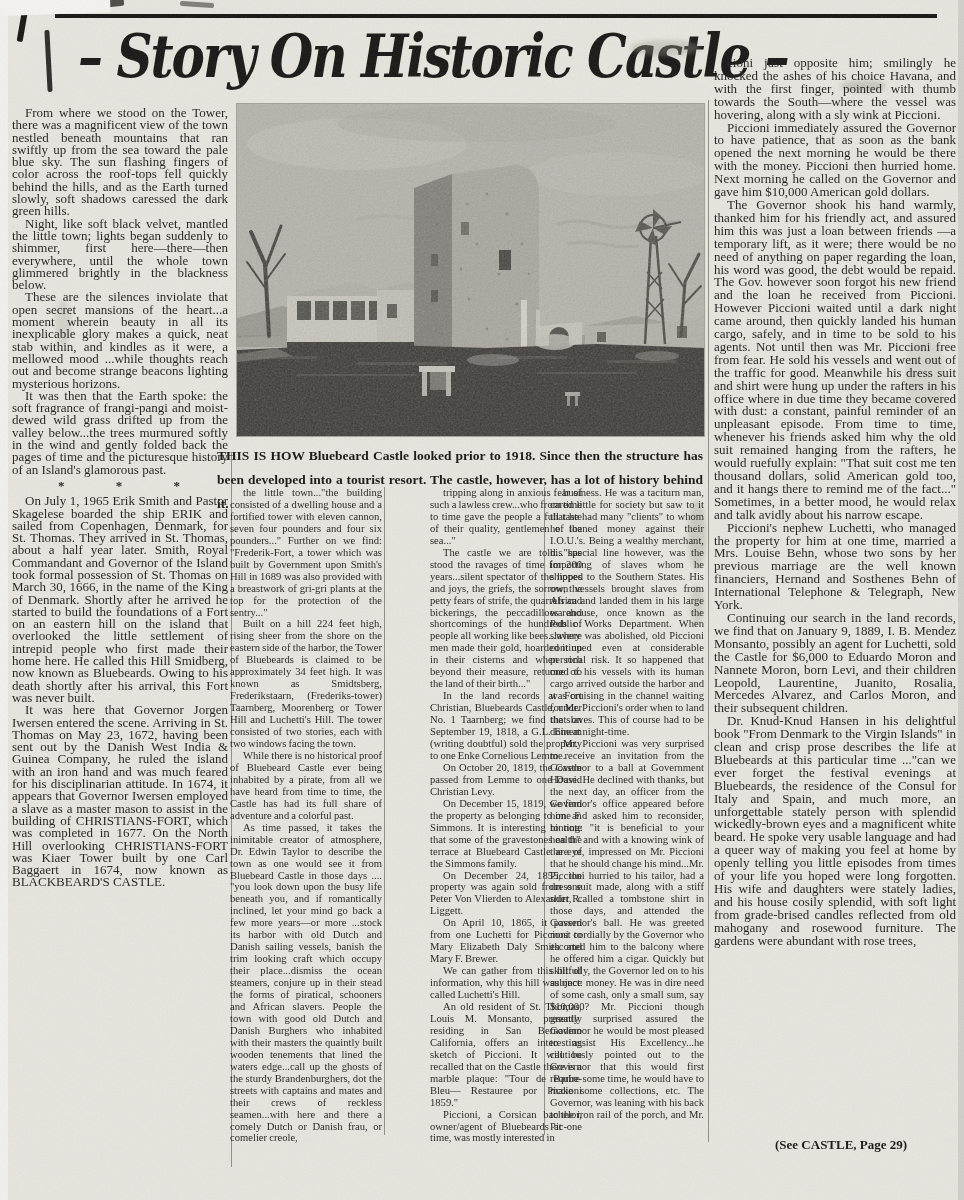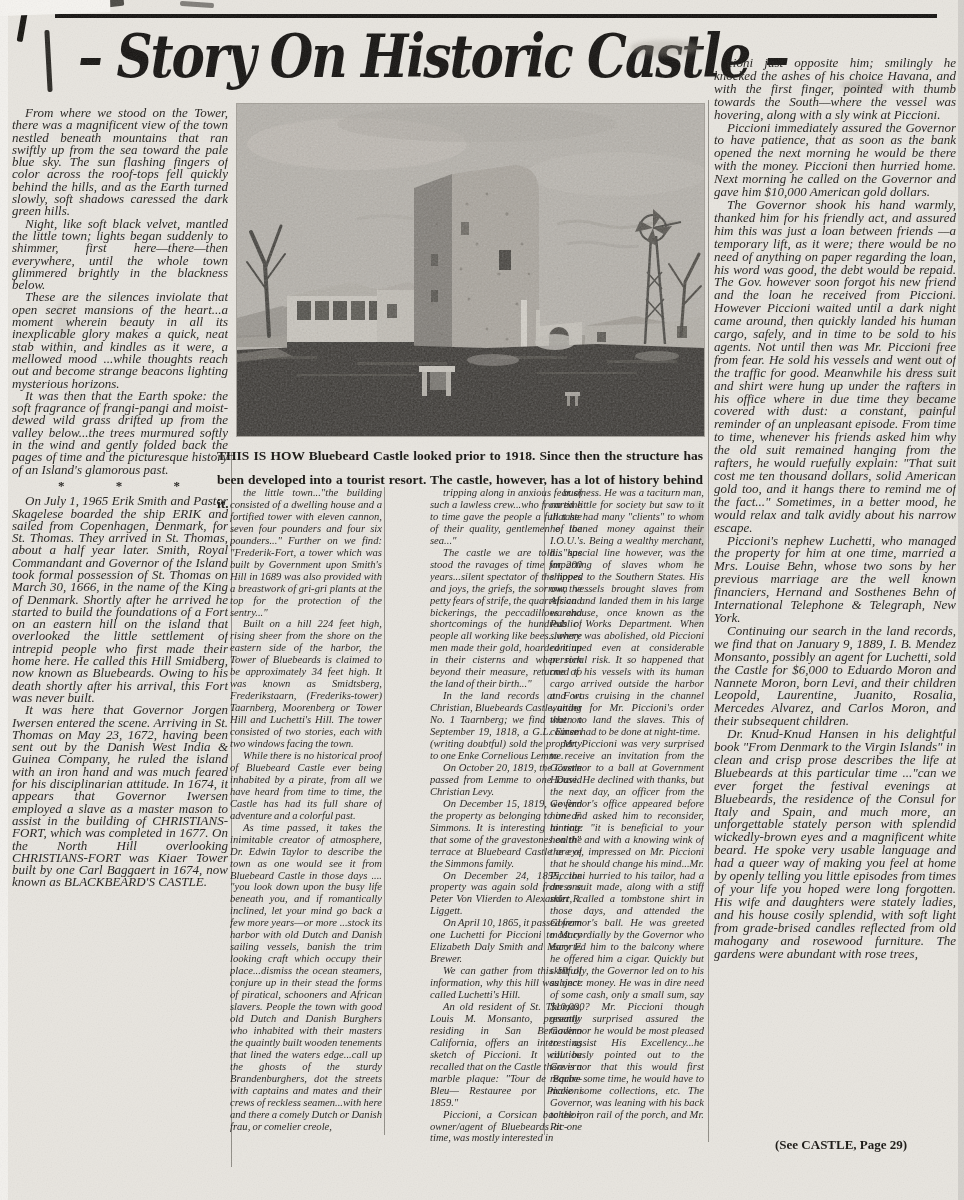--- a/index.html
+++ b/index.html
@@ -34,21 +34,21 @@
   .edge-corner{position:absolute;left:0;top:0;width:110px;height:16px;background:#f6f4f0;transform:rotate(-2deg);transform-origin:left top;}
   .edge-right{position:absolute;right:0;top:0;width:6px;height:1200px;background:#c9c6c0;opacity:.7;}
   
   .vrule{position:absolute;width:1px;background:#8f8c85;}
   .vr1{left:231px;top:452px;height:715px;}
   .vr2{left:384px;top:487px;height:648px;}
   .vr3{left:544px;top:487px;height:648px;}
   .vr4{left:708px;top:100px;height:1042px;}
   
   .textcol{position:absolute;overflow:hidden;text-align:justify;}
-  .textcol p{margin:0;text-indent:13px;font-style:italic;}
+  .textcol p{margin:0;text-indent:13px;}
   .col1{left:12px;top:107px;width:216px;height:1066px;font-size:13px;line-height:12.3px;}
   .midcol{top:487px;width:152px;height:660px;font-size:10.6px;line-height:11.95px;word-spacing:-0.5px;}
   .col2{left:230px;}
   .col3{left:406px;margin-left:24px;}
   .col4{left:550px;width:154px;}
   .col5{left:714px;top:57px;width:242px;height:1080px;font-size:13px;line-height:12.9px;}
   .star-sep{
     text-align:center;word-spacing:44px;font-weight:bold;font-size:13px;
     padding:4px 0 3px 0;letter-spacing:2px;
   }

